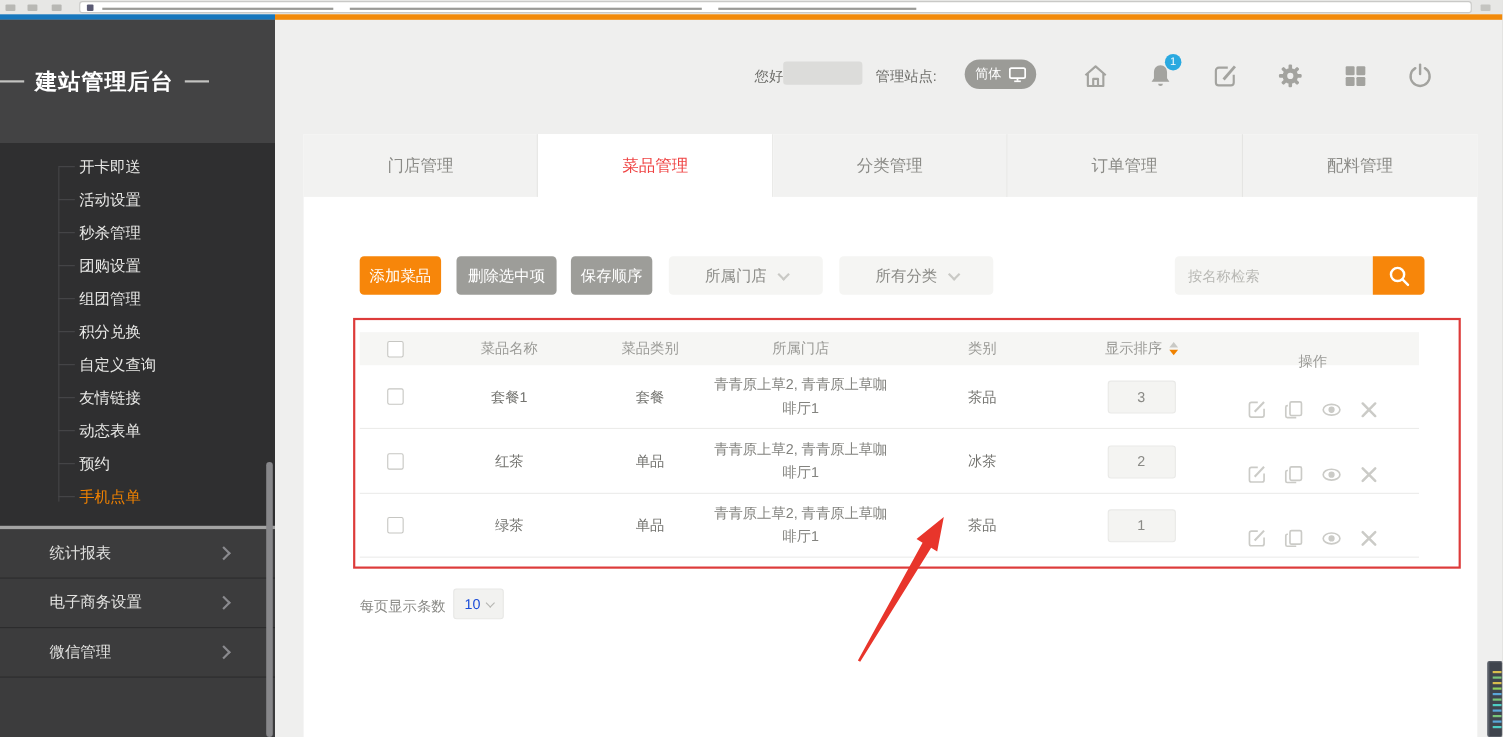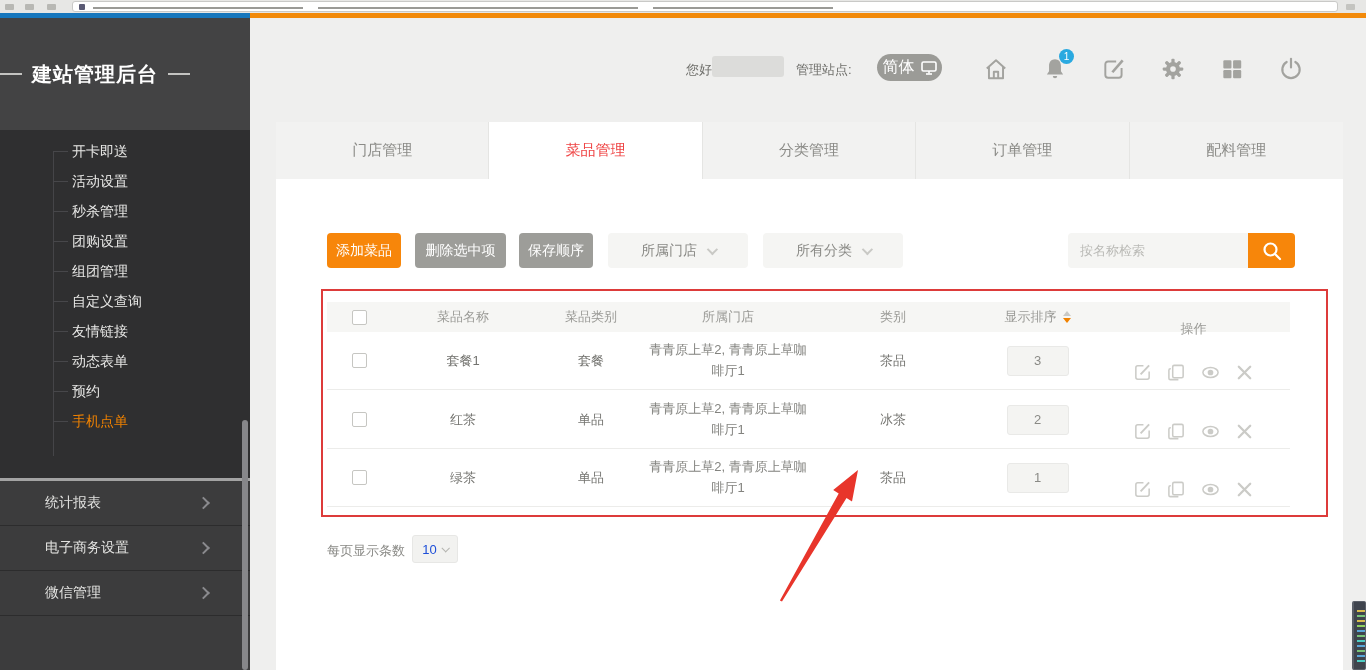--- a/index.html
+++ b/index.html
@@ -27,21 +27,21 @@
   .submenu-item.active { color:#f08200; }
   .side-sections { position:absolute; left:0; top:460px; width:250px; height:192px; background:#3c3c3d; border-top:3px solid #a3a3a3; }
   .section-row { position:relative; height:45px; border-bottom:1px solid #2c2c2d; display:flex; align-items:center; cursor:pointer; }
   .section-label { padding-left:45px; font-size:14px; color:#e2e2e0; }
   .chev-right { position:absolute; right:42px; top:50%; width:9px; height:9px; border-top:2px solid #8a8a8e; border-right:2px solid #8a8a8e; transform:translateY(-50%) rotate(45deg); }
   .side-scroll-thumb { position:absolute; left:242px; top:402px; width:6px; height:250px; background:#87878a; border-radius:3px; }
 
   
   .greet { position:absolute; top:61px; font-size:13px; color:#6e6e6a; }
   .censor { position:absolute; left:712px; top:56px; width:72px; height:21px; background:#dcdcda; border-radius:3px; }
-  .lang-pill { position:absolute; left:877px; top:54px; width:65px; height:27px; background:#9b9b97; border-radius:14px; color:#fff; font-size:16px; display:flex; align-items:center; justify-content:center; gap:6px; cursor:pointer; }
+  .lang-pill { position:absolute; left:877px; top:54px; width:65px; height:27px; background:#9b9b97; border-radius:14px; color:#fff; font-size:12px; display:flex; align-items:center; justify-content:center; gap:6px; cursor:pointer; }
   .hicon { position:absolute; top:56px; width:26px; height:26px; color:#a3a39f; cursor:pointer; }
   .hicon svg { width:26px; height:26px; display:block; }
   .badge { position:absolute; right:-6px; top:-7px; min-width:15px; height:15px; background:#2aa9e0; color:#fff; border-radius:8px; font-size:10px; line-height:15px; text-align:center; padding:0 3px; }
 
   
   .panel { position:absolute; left:276px; top:122px; width:1067px; height:548px; background:#fff; }
   .tabs { position:absolute; left:0; top:0; width:1067px; height:57px; display:flex; }
   .tab { width:213.4px; height:57px; background:#f2f2f1; border-right:1px solid #e5e5e3; display:flex; align-items:center; justify-content:center; font-size:15px; color:#8b8b87; cursor:pointer; }
   .tab:last-child { border-right:none; }
   .tab.active { background:#fff; color:#ef4444; }
@@ -113,20 +113,21 @@
         <span class="logo-dash"></span>
       </div>
     </div>
     <div class="submenu">
       <div class="tree-line"></div>
       <div class="submenu-item">开卡即送</div>
       <div class="submenu-item">活动设置</div>
       <div class="submenu-item">秒杀管理</div>
       <div class="submenu-item">团购设置</div>
       <div class="submenu-item">组团管理</div>
+      <div class="submenu-item">积分兑换</div>
       <div class="submenu-item">自定义查询</div>
       <div class="submenu-item">友情链接</div>
       <div class="submenu-item">动态表单</div>
       <div class="submenu-item">预约</div>
       <div class="submenu-item active">手机点单</div>
     </div>
     <div class="side-sections">
       <div class="section-row">
         <span class="section-label">统计报表</span>
         <span class="chev-right"></span>

